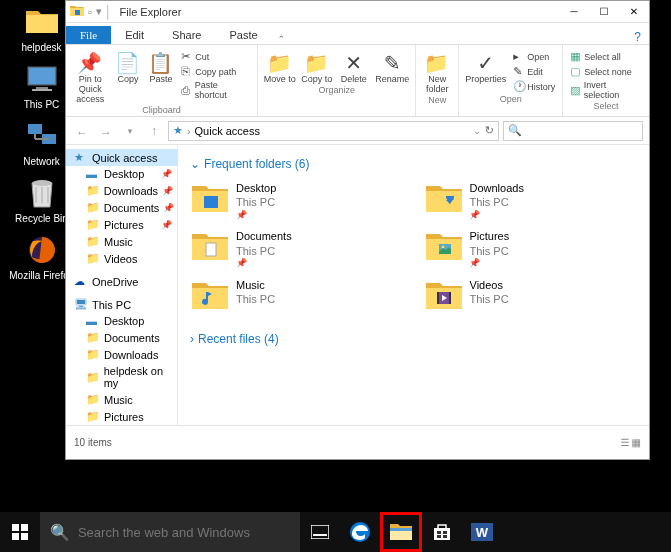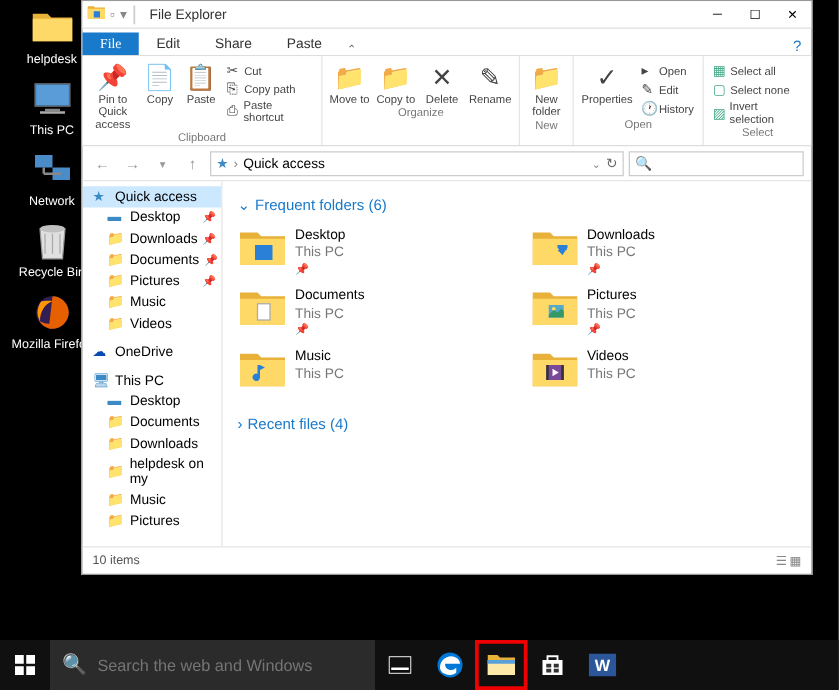--- a/index.html
+++ b/index.html
@@ -57,21 +57,21 @@
 .content { flex: 1; overflow-y: auto; padding: 8px 12px; }
 .section-header { font-size: 12px; color: #1979ca; padding: 4px 0 8px; display: flex; align-items: center; gap: 4px; }
 .folder-grid { display: grid; grid-template-columns: 1fr 1fr; gap: 4px 20px; margin-bottom: 12px; }
 .folder-item { display: flex; align-items: flex-start; gap: 8px; padding: 2px; }
 .folder-item .ficon { width: 36px; height: 36px; font-size: 28px; display: flex; align-items: center; justify-content: center; }
 .folder-item .finfo { font-size: 11px; line-height: 1.3; }
 .folder-item .fname { color: #000; }
 .folder-item .floc { color: #777; }
 .folder-item .fpin { color: #999; font-size: 9px; }
 
-.status-bar { height: 22px; border-top: 1px solid #e5e5e5; display: flex; align-items: center; padding: 0 8px; font-size: 10px; color: #555; }
+.status-bar { height: 34px; border-top: 1px solid #e5e5e5; display: flex; align-items: center; padding: 0 8px; font-size: 10px; color: #555; }
 .status-bar .view-btns { margin-left: auto; display: flex; gap: 2px; }
 
 
 .taskbar { position: absolute; bottom: 0; left: 0; width: 671px; height: 40px; background: #101010; display: flex; align-items: center; }
 .start-btn { width: 40px; height: 40px; display: flex; align-items: center; justify-content: center; color: #fff; font-size: 16px; }
 .search-tb { height: 40px; background: #2b2b2b; display: flex; align-items: center; padding: 0 10px; gap: 8px; width: 260px; }
 .search-tb input { background: transparent; border: none; outline: none; color: #aaa; font-size: 13px; flex: 1; }
 .task-icons { display: flex; align-items: center; }
 .task-icon { width: 40px; height: 40px; display: flex; align-items: center; justify-content: center; font-size: 18px; color: #fff; position: relative; }
 .task-icon.highlighted { border: 3px solid #e00; width: 42px; }

